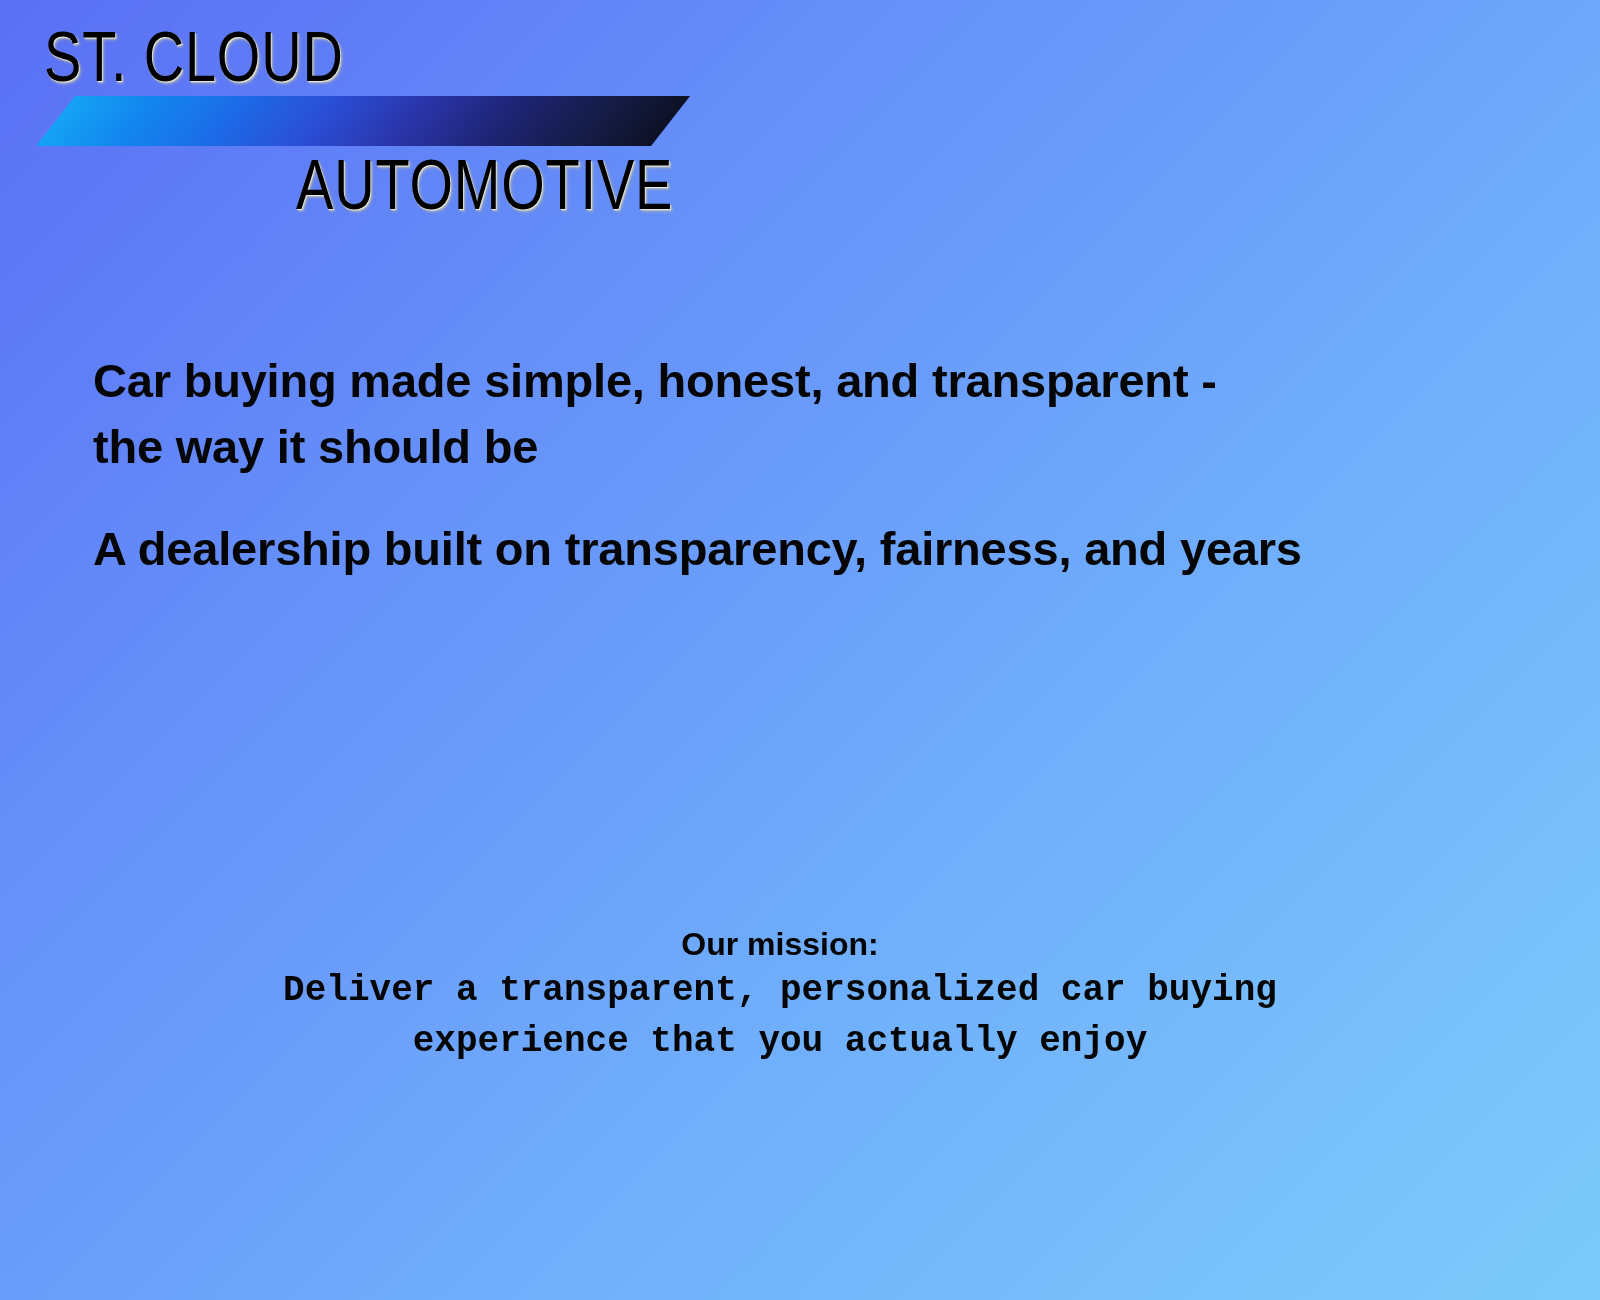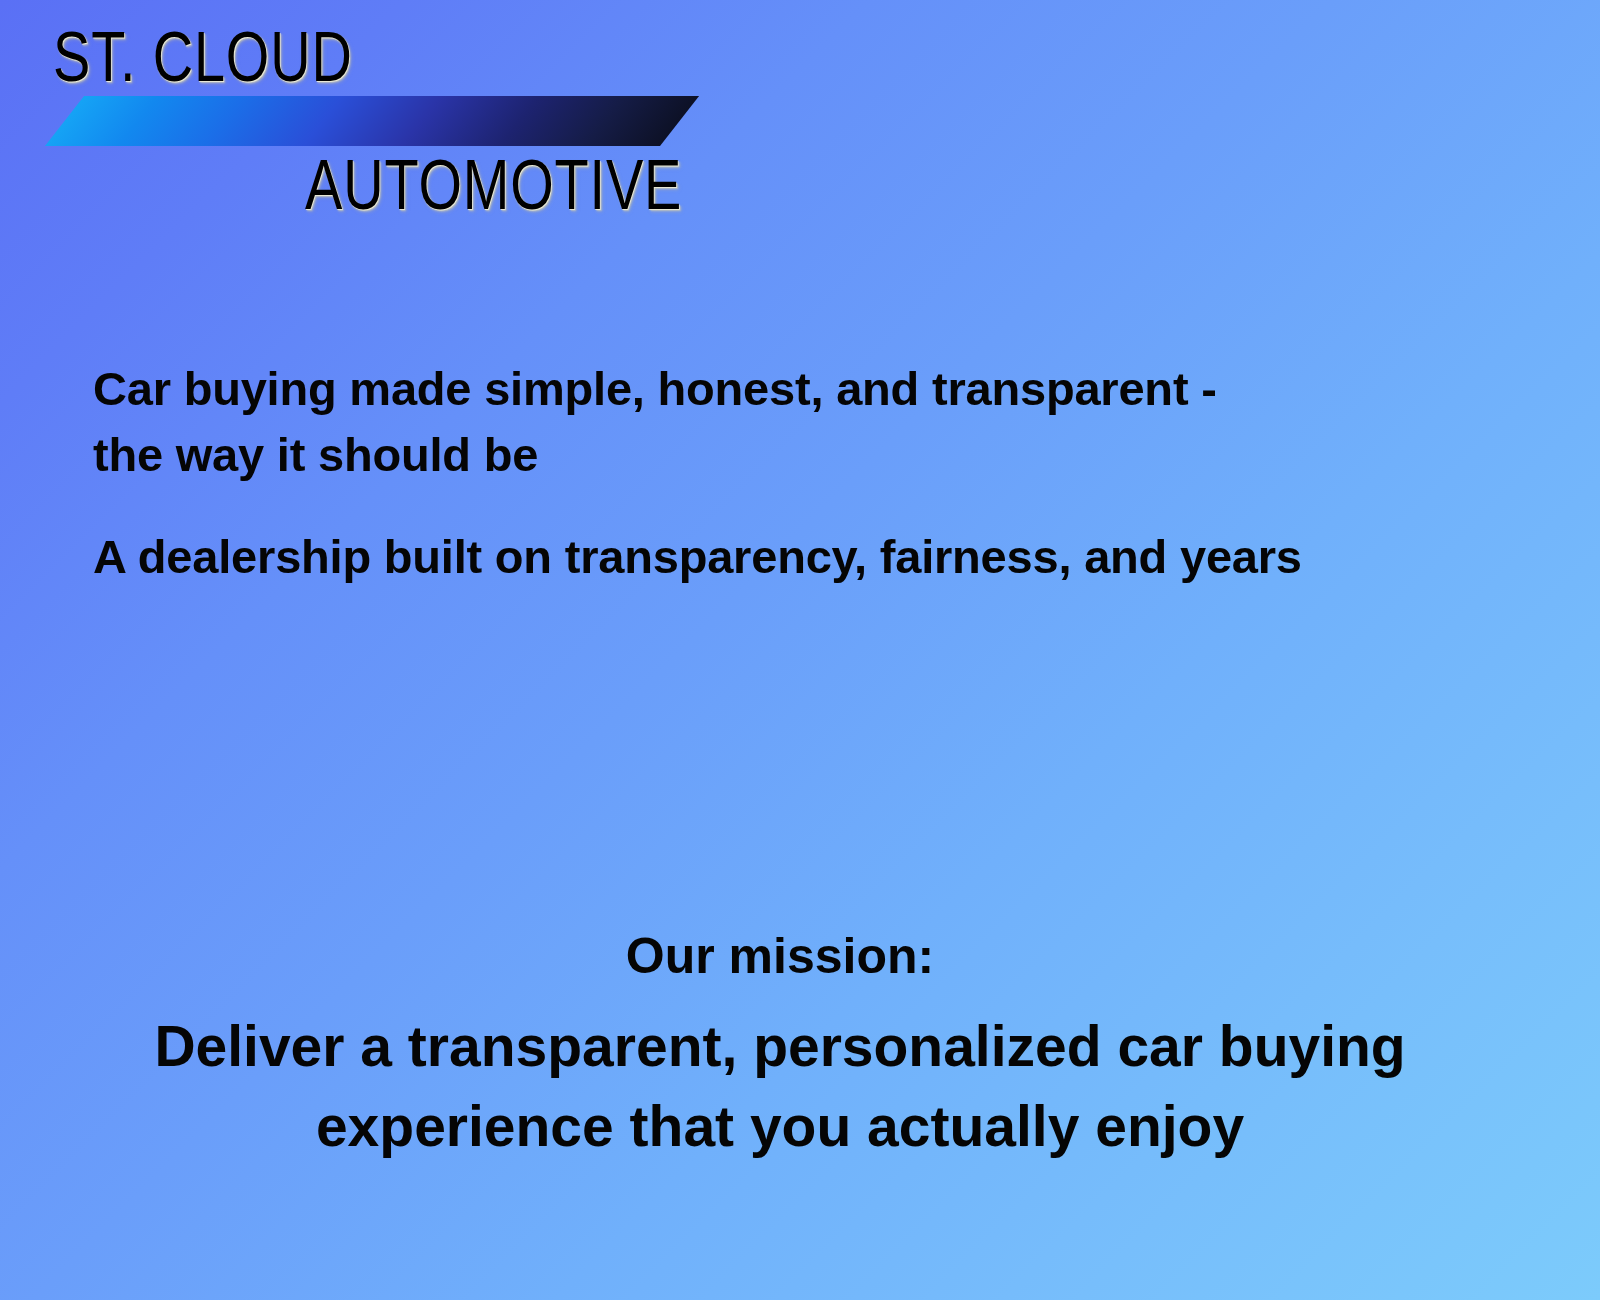--- a/index.html
+++ b/index.html
@@ -29,21 +29,21 @@
         #6590f9 30%,
         #6a9efa 46%,
         #70b0fb 64%,
         #77befb 82%,
         #7ccbfb 100%);
   }
 
   
   #logo {
     position: absolute;
-    left: 9px;
+    left: 0;
     top: 0;
     width: 760px;
     height: 230px;
   }
 
   .logo-word {
     position: absolute;
     font-family: "Liberation Sans Narrow", "Liberation Sans", sans-serif;
     font-weight: 400;
     color: #000000;
@@ -102,50 +102,48 @@
 
   .bullet {
     font-family: "Liberation Sans", sans-serif;
     font-weight: bold;
     font-size: 47px;
     line-height: 1.40;
     color: #050505;
     letter-spacing: -0.2px;
     margin-bottom: 36px;
     white-space: pre-line;
-    margin-top: 8px;
   }
 
   .bullet:last-child { margin-bottom: 0; }
 
   
   #mission {
     position: absolute;
     left: 80px;
     top: 922px;
     width: 1400px;
     text-align: center;
   }
 
   #mission-heading {
     font-family: "Liberation Sans", sans-serif;
     font-weight: bold;
-    font-size: 50px;
+    font-size: 32px;
     line-height: 1.38;
     color: #050505;
   }
 
   #mission-body {
-    font-family: Liberation Sans, sans-serif;
+    font-family: Liberation Mono, monospace;
     font-weight: bold;
-    font-size: 57px;
+    font-size: 36px;
     line-height: 1.40;
     color: #050505;
     white-space: pre-line;
-    margin-top: 16px;
   }
 </style>
 </head>
 <body>
 
 <div id="slide">
 
   <div id="logo">
     <div class="logo-word" id="logo-top">ST. CLOUD</div>
 

